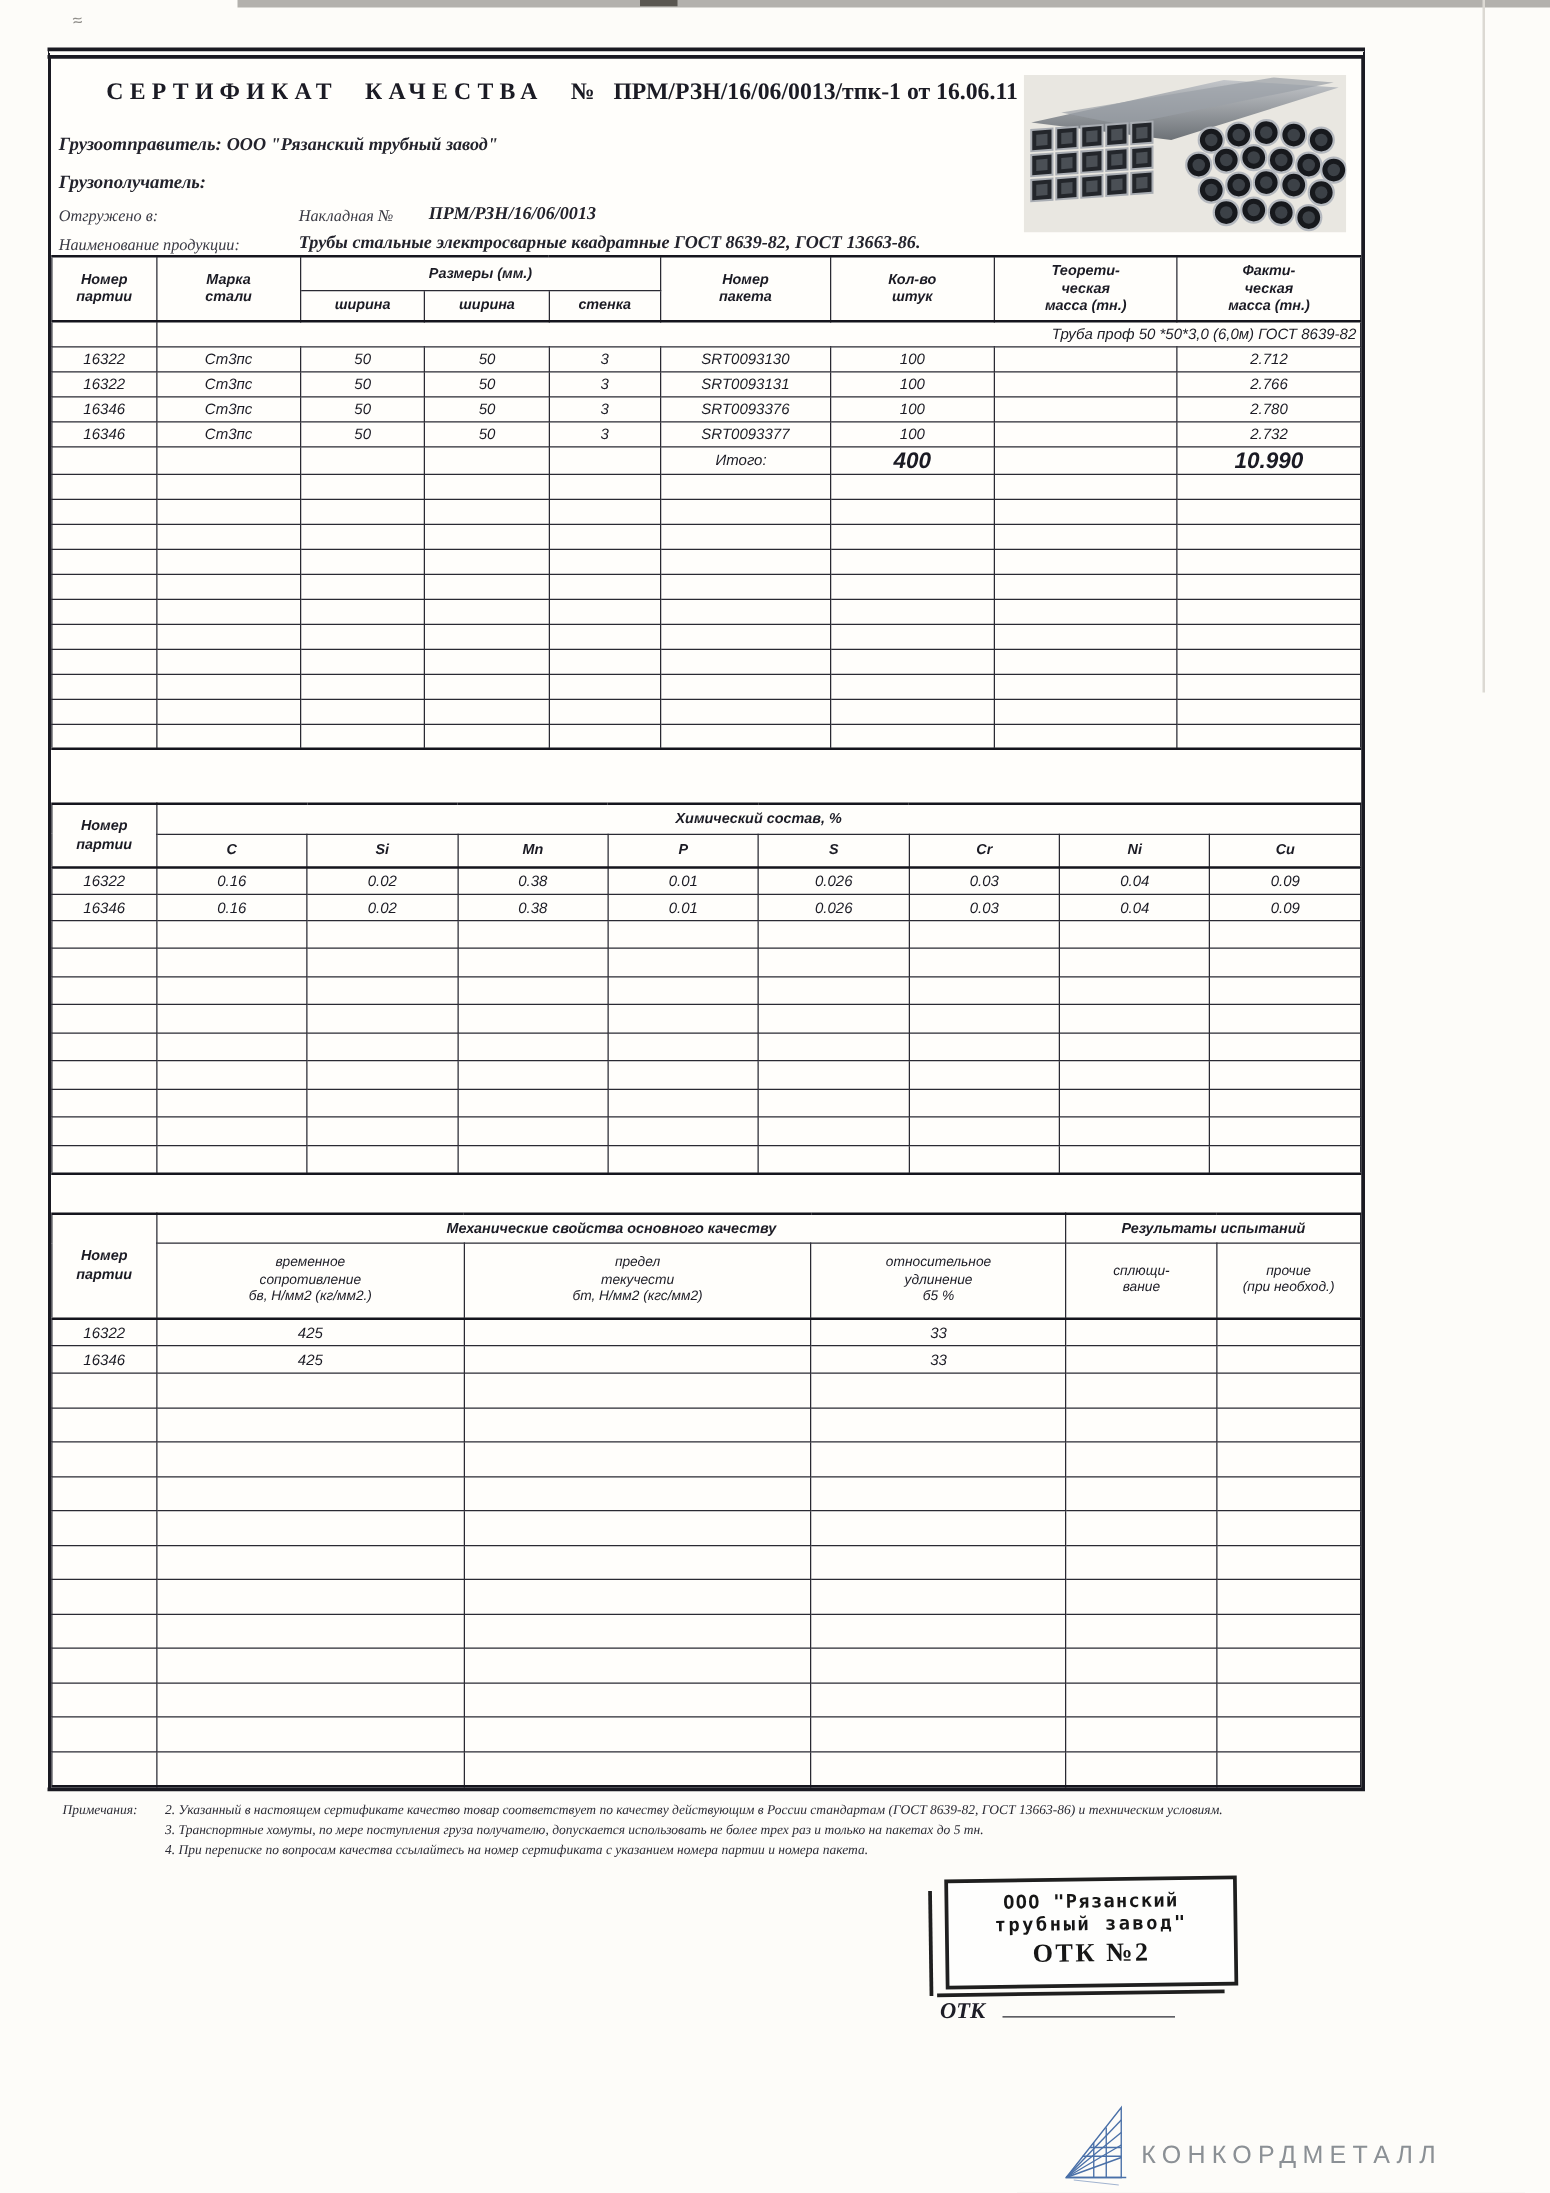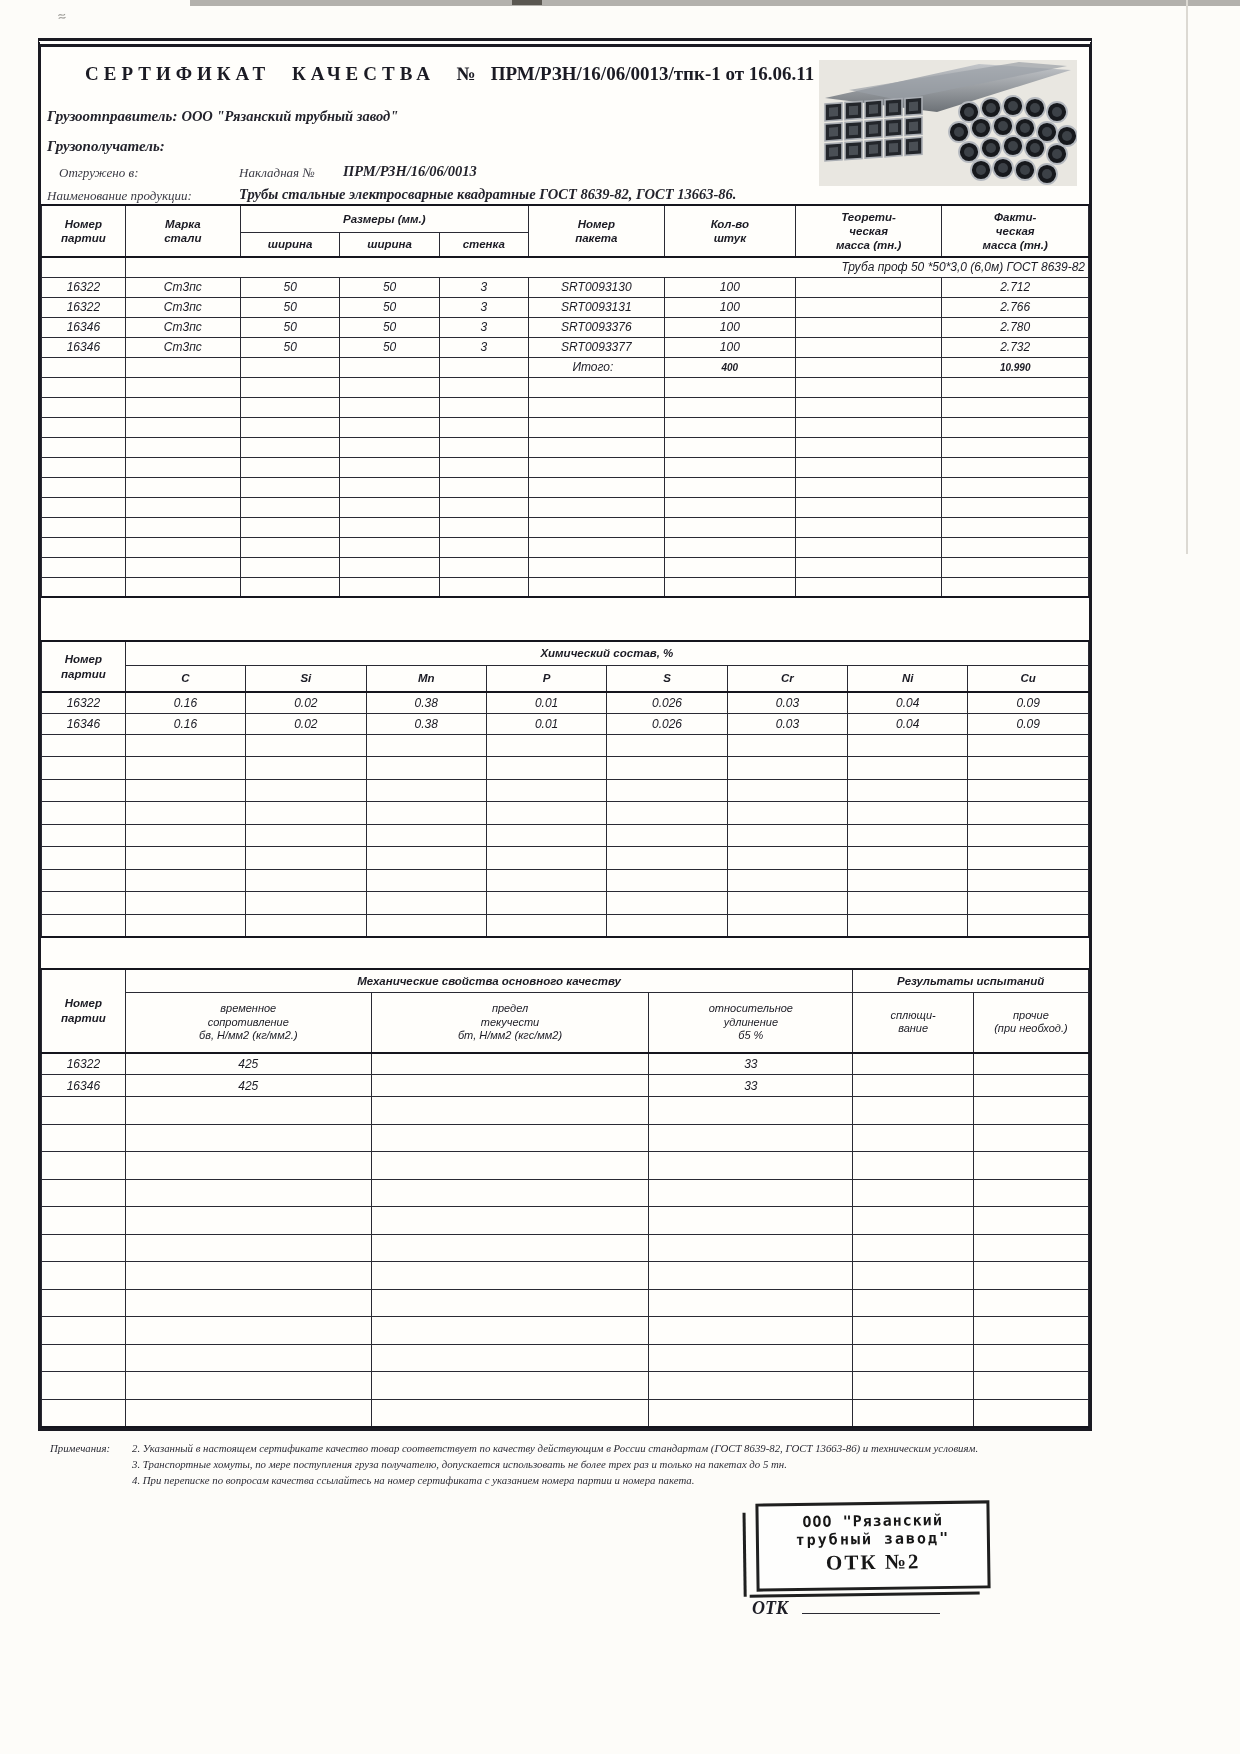--- a/index.html
+++ b/index.html
@@ -22,41 +22,41 @@
   .title { position:absolute; left:44px; top:16px; white-space:nowrap;
            font-family:"Liberation Serif", serif; font-weight:bold; font-size:19px; color:#1b1b24; }
   .title .t1 { letter-spacing:5px; word-spacing:12px; margin-right:10px; }
   .fline { position:absolute; font-family:"Liberation Serif", serif; font-style:italic;
            color:#23232c; white-space:nowrap; }
   .lab-b { font-weight:bold; font-size:15px; }
   .lab   { font-size:13px; color:#3a3a44; }
   .val-b { font-weight:bold; font-size:14.5px; }
   .pos-shipper   { left:6px;  top:60px;  }
   .pos-consignee { left:6px;  top:90px;  }
-  .pos-shipped   { left:18px;  top:118px; }
+  .pos-shipped   { left:6px;  top:118px; }
   .pos-waybill-l { left:198px; top:118px; }
   .pos-waybill-v { left:302px; top:116px; }
   .pos-prod-l    { left:6px;  top:141px; }
   .pos-prod-v    { left:198px; top:139px; }
   .photo { position:absolute; right:12px; top:13px; }
 
   
   .t { width:100%; border-collapse:collapse; table-layout:fixed;
        border-top:2.6px solid #15151d; border-bottom:2.6px solid #15151d; }
   .t th, .t td { border:1.4px solid #2a2a33; font:italic 12px "Liberation Sans", sans-serif;
                  color:#1b1b24; text-align:center; padding:0 3px; overflow:hidden; }
   .t th { font-weight:bold; font-size:11.5px; line-height:1.22; white-space:pre-line; }
   .t thead { border-bottom:2.4px solid #15151d; }
 
   .t-main thead tr.r1 { height:27px; }
   .t-main thead tr.r2 { height:25px; }
   .t-main tbody tr    { height:20px; }
   tr.group td { text-align:right; }
   tr.totals td.tl { text-align:center; padding-right:10px; }
-  tr.totals td.tv { font-weight:bold; font-size:10px;margin-left:48px; }
+  tr.totals td.tv { font-weight:bold; font-size:18px;margin-left:48px; }
 
   .gap1 { height:42px; }
   .gap2 { height:30px; }
 
   .t-chem thead tr.r1 { height:24px; }
   .t-chem thead tr.r2 { height:27px; }
   .t-chem tbody tr    { height:21px; }
   .t-chem tbody.blankrows tr { height:22.5px; }
 
   .t-mech thead tr.r1 { height:24px; }
@@ -757,14 +757,30 @@
   <div class="stamp">
     <div class="s1">ООО "Рязанский</div>
     <div class="s2">трубный  завод"</div>
     <div class="s3">ОТК №2</div>
   </div>
 
   <div class="otk-line">
     <span>ОТК</span><span class="otk-underline"></span>
   </div>
 
+  <div class="logo">
+    <svg width="60" height="70" viewBox="0 0 60 70" fill="none" stroke="#4a70a8" stroke-width="1.1">
+      <path d="M8 62 L52 6 L52 62 Z"></path>
+      <path d="M8 62 L52 16"></path>
+        <path d="M8 62 L52 26"></path>
+        <path d="M8 62 L52 36"></path>
+        <path d="M8 62 L52 46"></path>
+      <path d="M30 34 L30 62"></path>
+        <path d="M40 22 L40 62"></path>
+        <path d="M21 45 L52 45"></path>
+        <path d="M27 38 L52 38"></path>
+      <path d="M8 62 L56 62"></path>
+      <path d="M14 64 L50 68" stroke-width="0.7" opacity="0.6"></path>
+    </svg>
+    <span class="logo-text">КОНКОРДМЕТАЛЛ</span>
+  </div>
 
 </div>
 
 </body></html>

